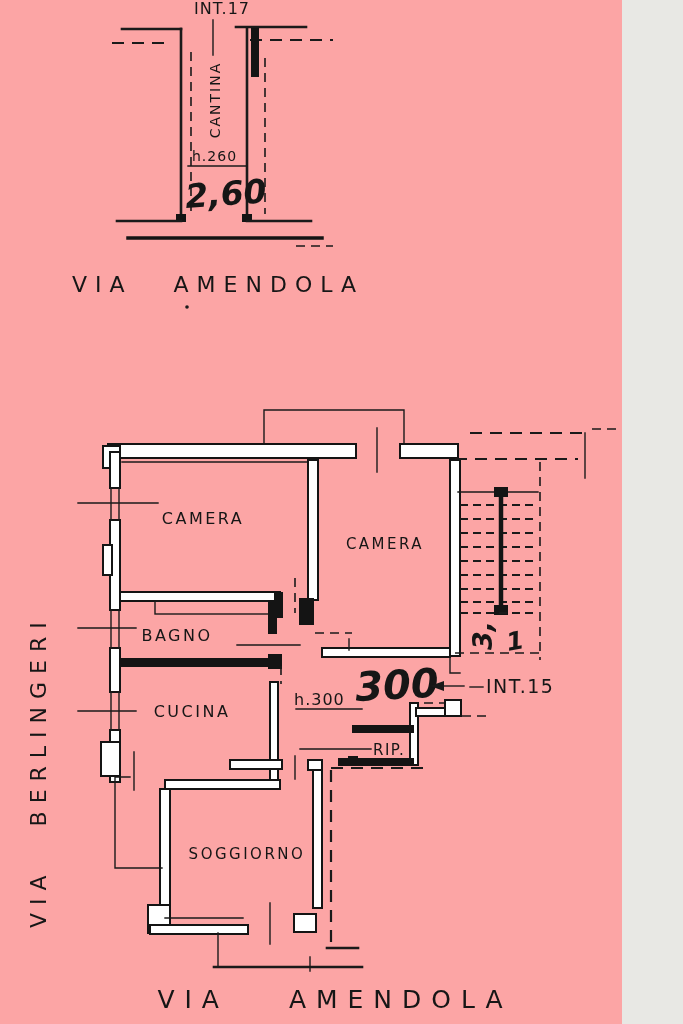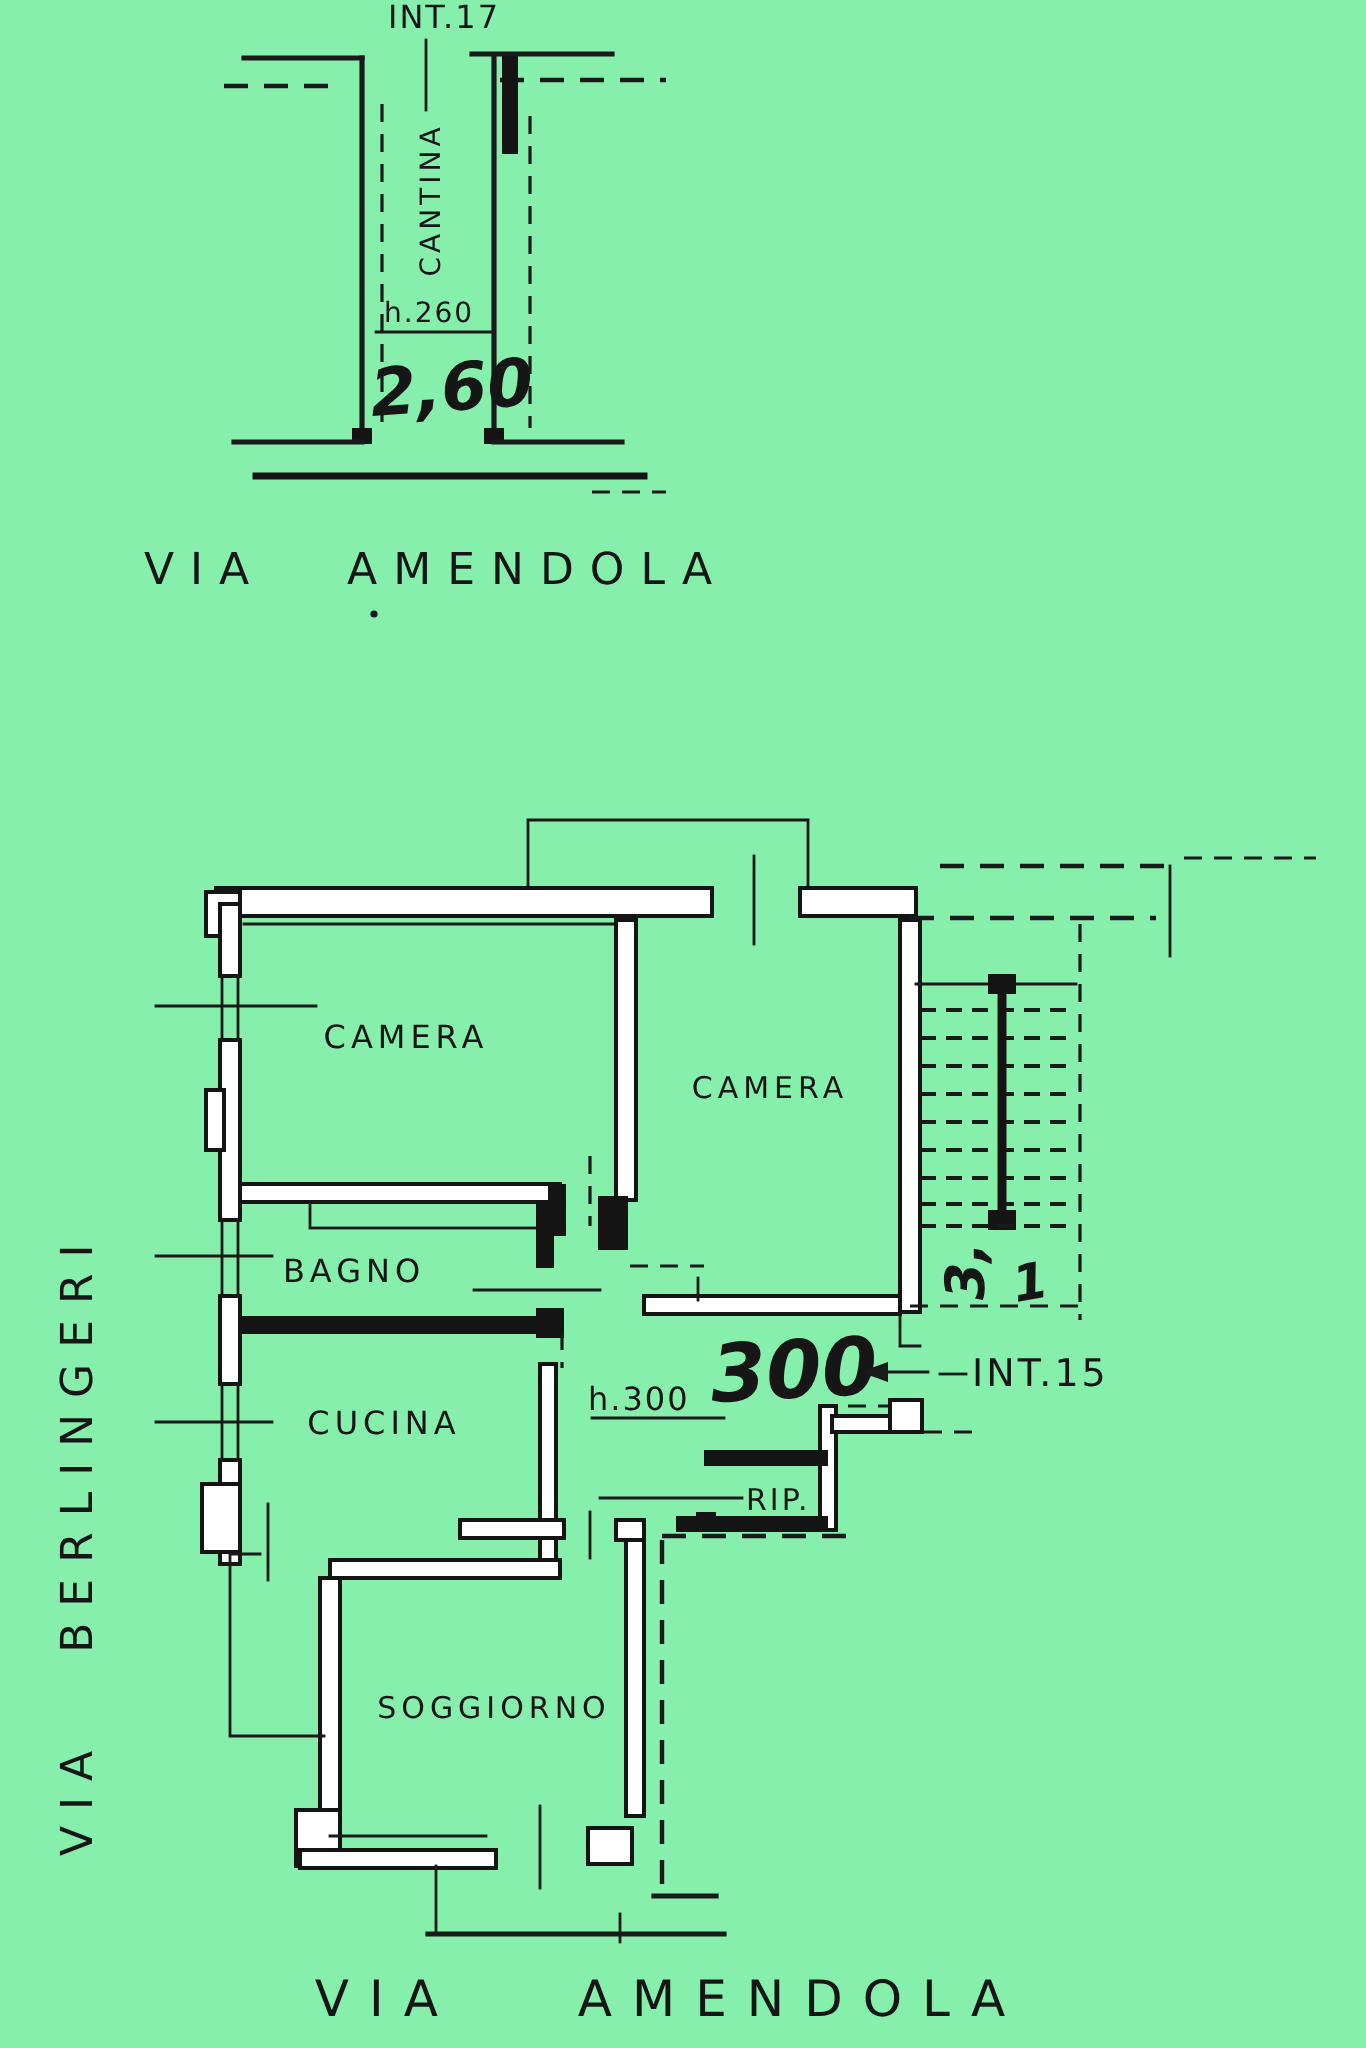--- a/index.html
+++ b/index.html
@@ -1,17 +1,17 @@
 <!DOCTYPE html>
 <html><head>
 <meta charset="utf-8">
 <style>
   html,body{margin:0;padding:0;background:#e8e8e4;}
   .sheet{
-    position:relative;width:683px;height:1024px;background:#86efac;
+    position:relative;width:622px;height:1024px;background:#fca5a5;
     font-family:"DejaVu Sans",sans-serif;overflow:hidden;
   }
   svg{position:absolute;left:0;top:0;}
   
   .thin{stroke:#1a1a1a;stroke-width:1.4;fill:none;stroke-linecap:square;}
   .med{stroke:#1a1a1a;stroke-width:2.6;fill:none;stroke-linecap:square;}
   .thick{stroke:#141414;stroke-width:3.5;fill:none;stroke-linecap:square;}
   .wall{fill:#ffffff;stroke:#141414;stroke-width:2;}
   .wallf{fill:#141414;stroke:none;}
   .dash{stroke:#1a1a1a;stroke-width:2.2;fill:none;stroke-dasharray:12 8;stroke-linecap:butt;}

